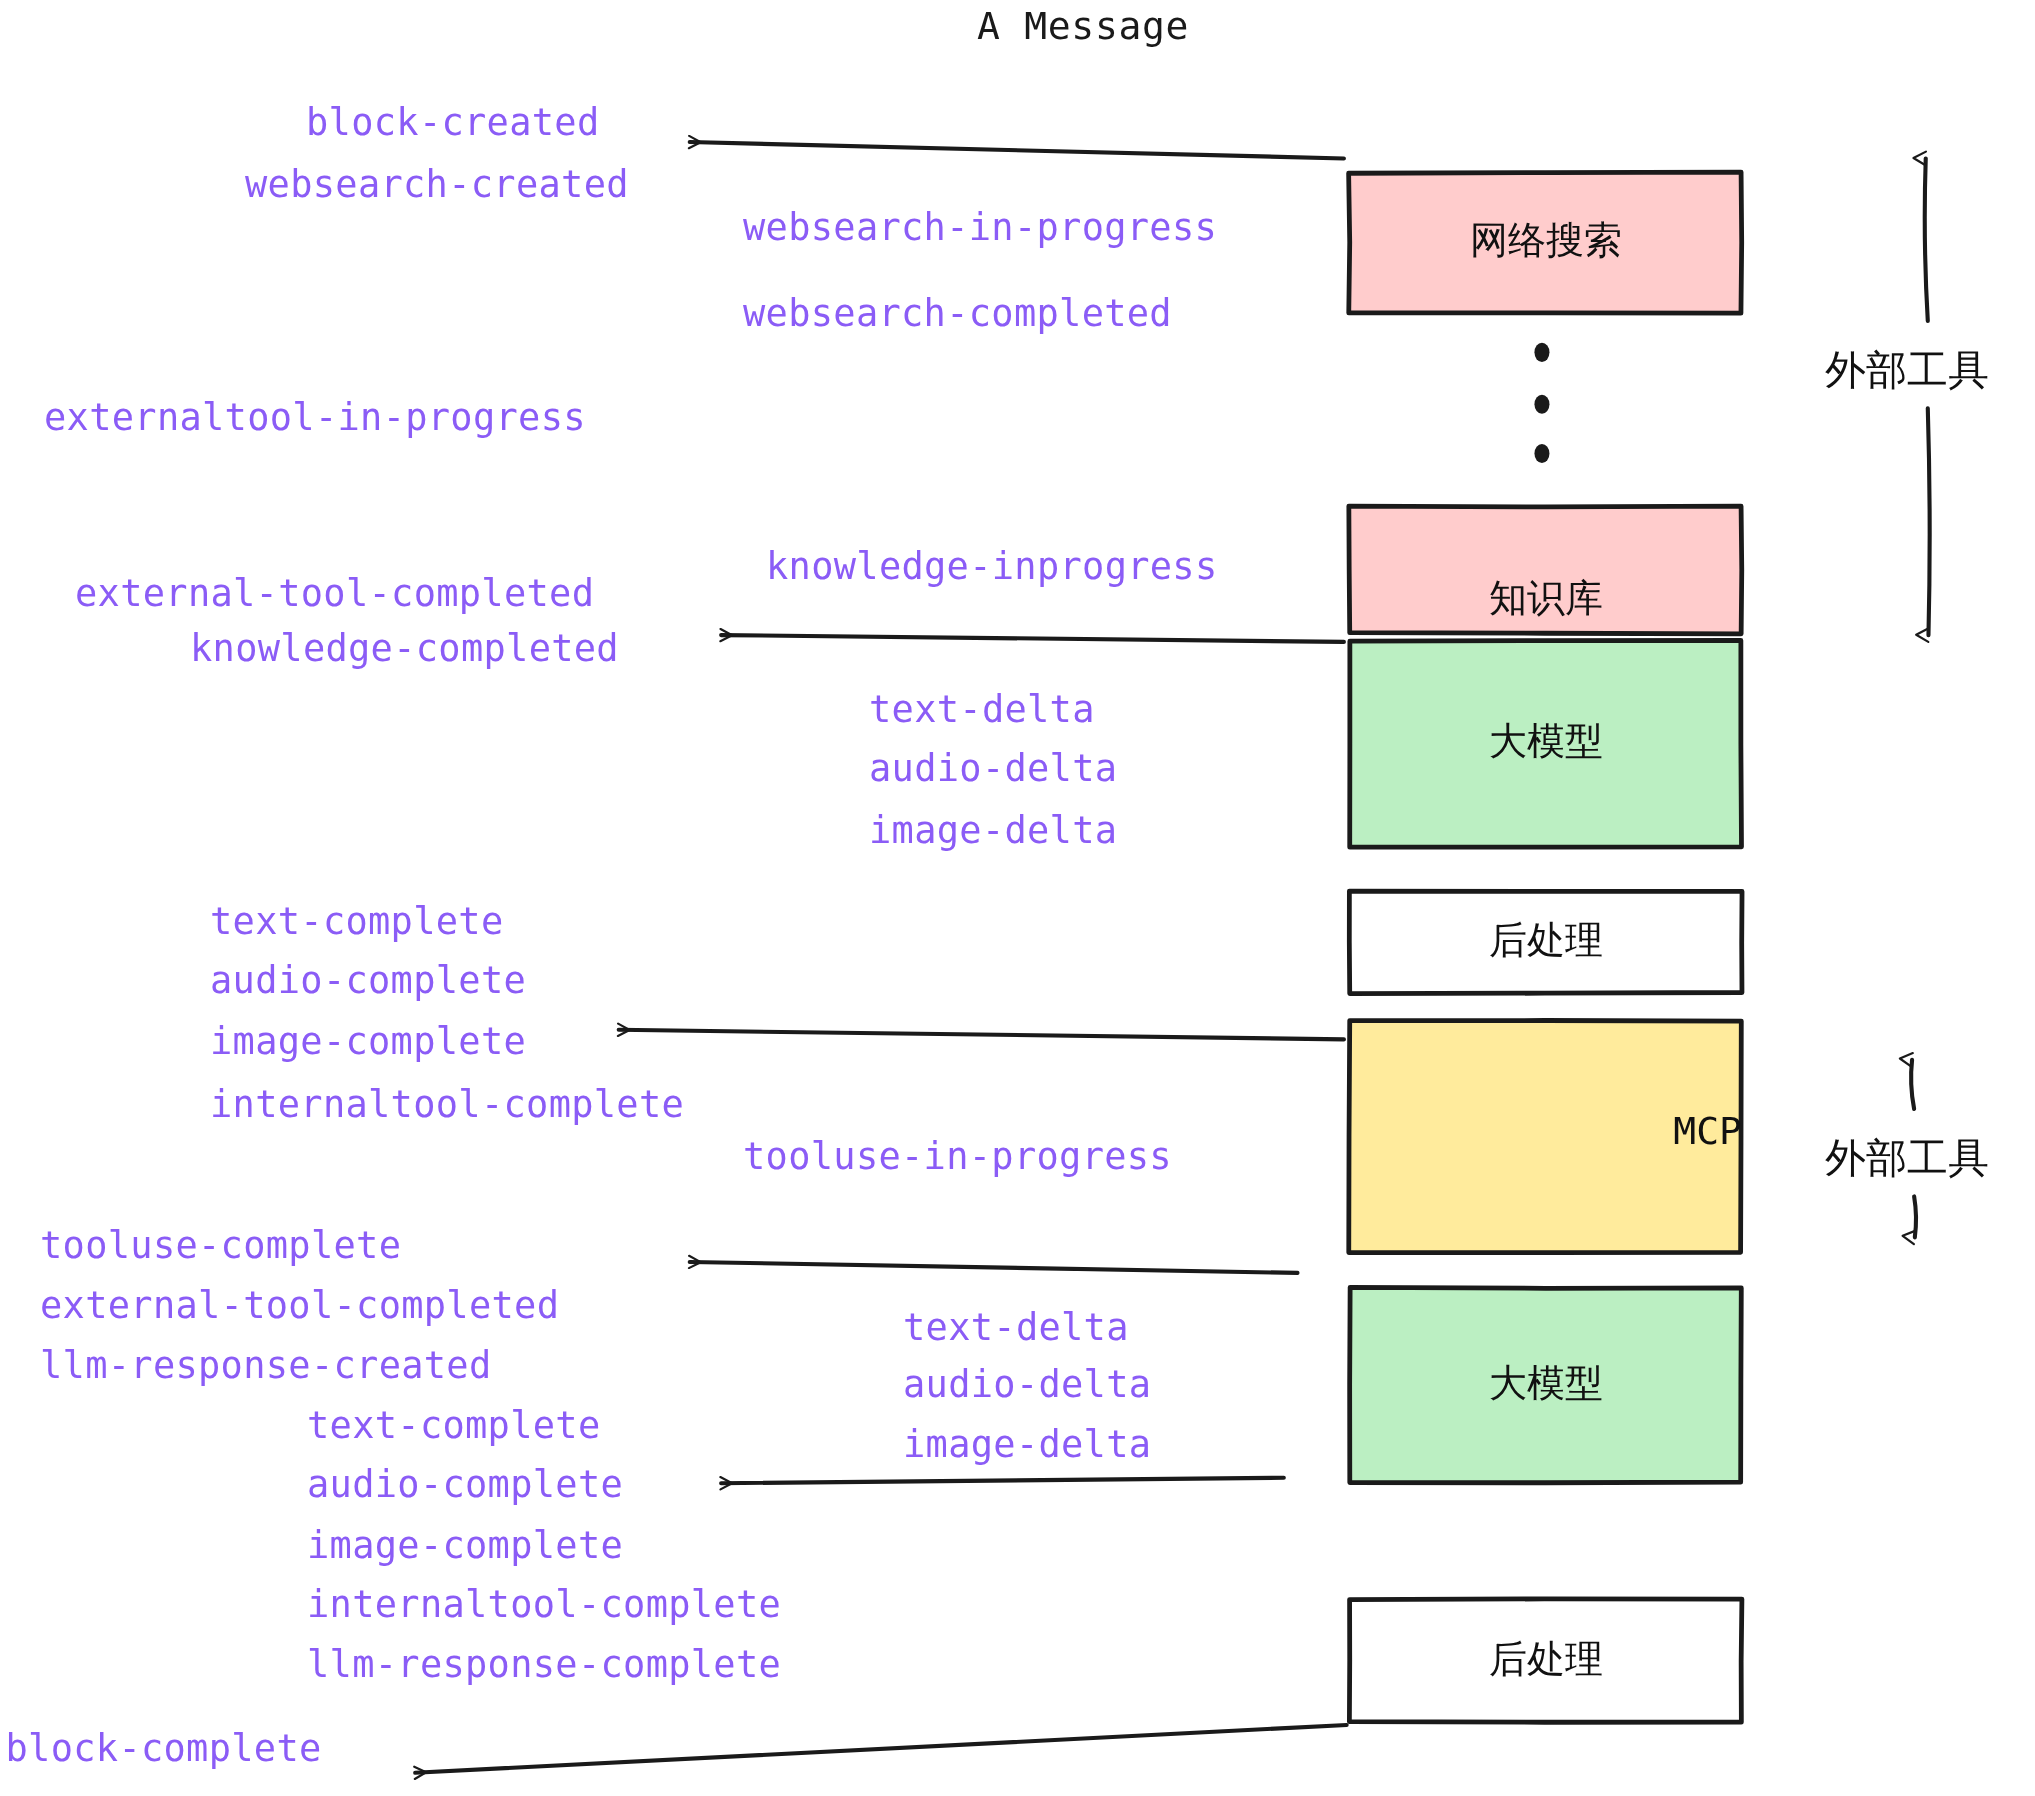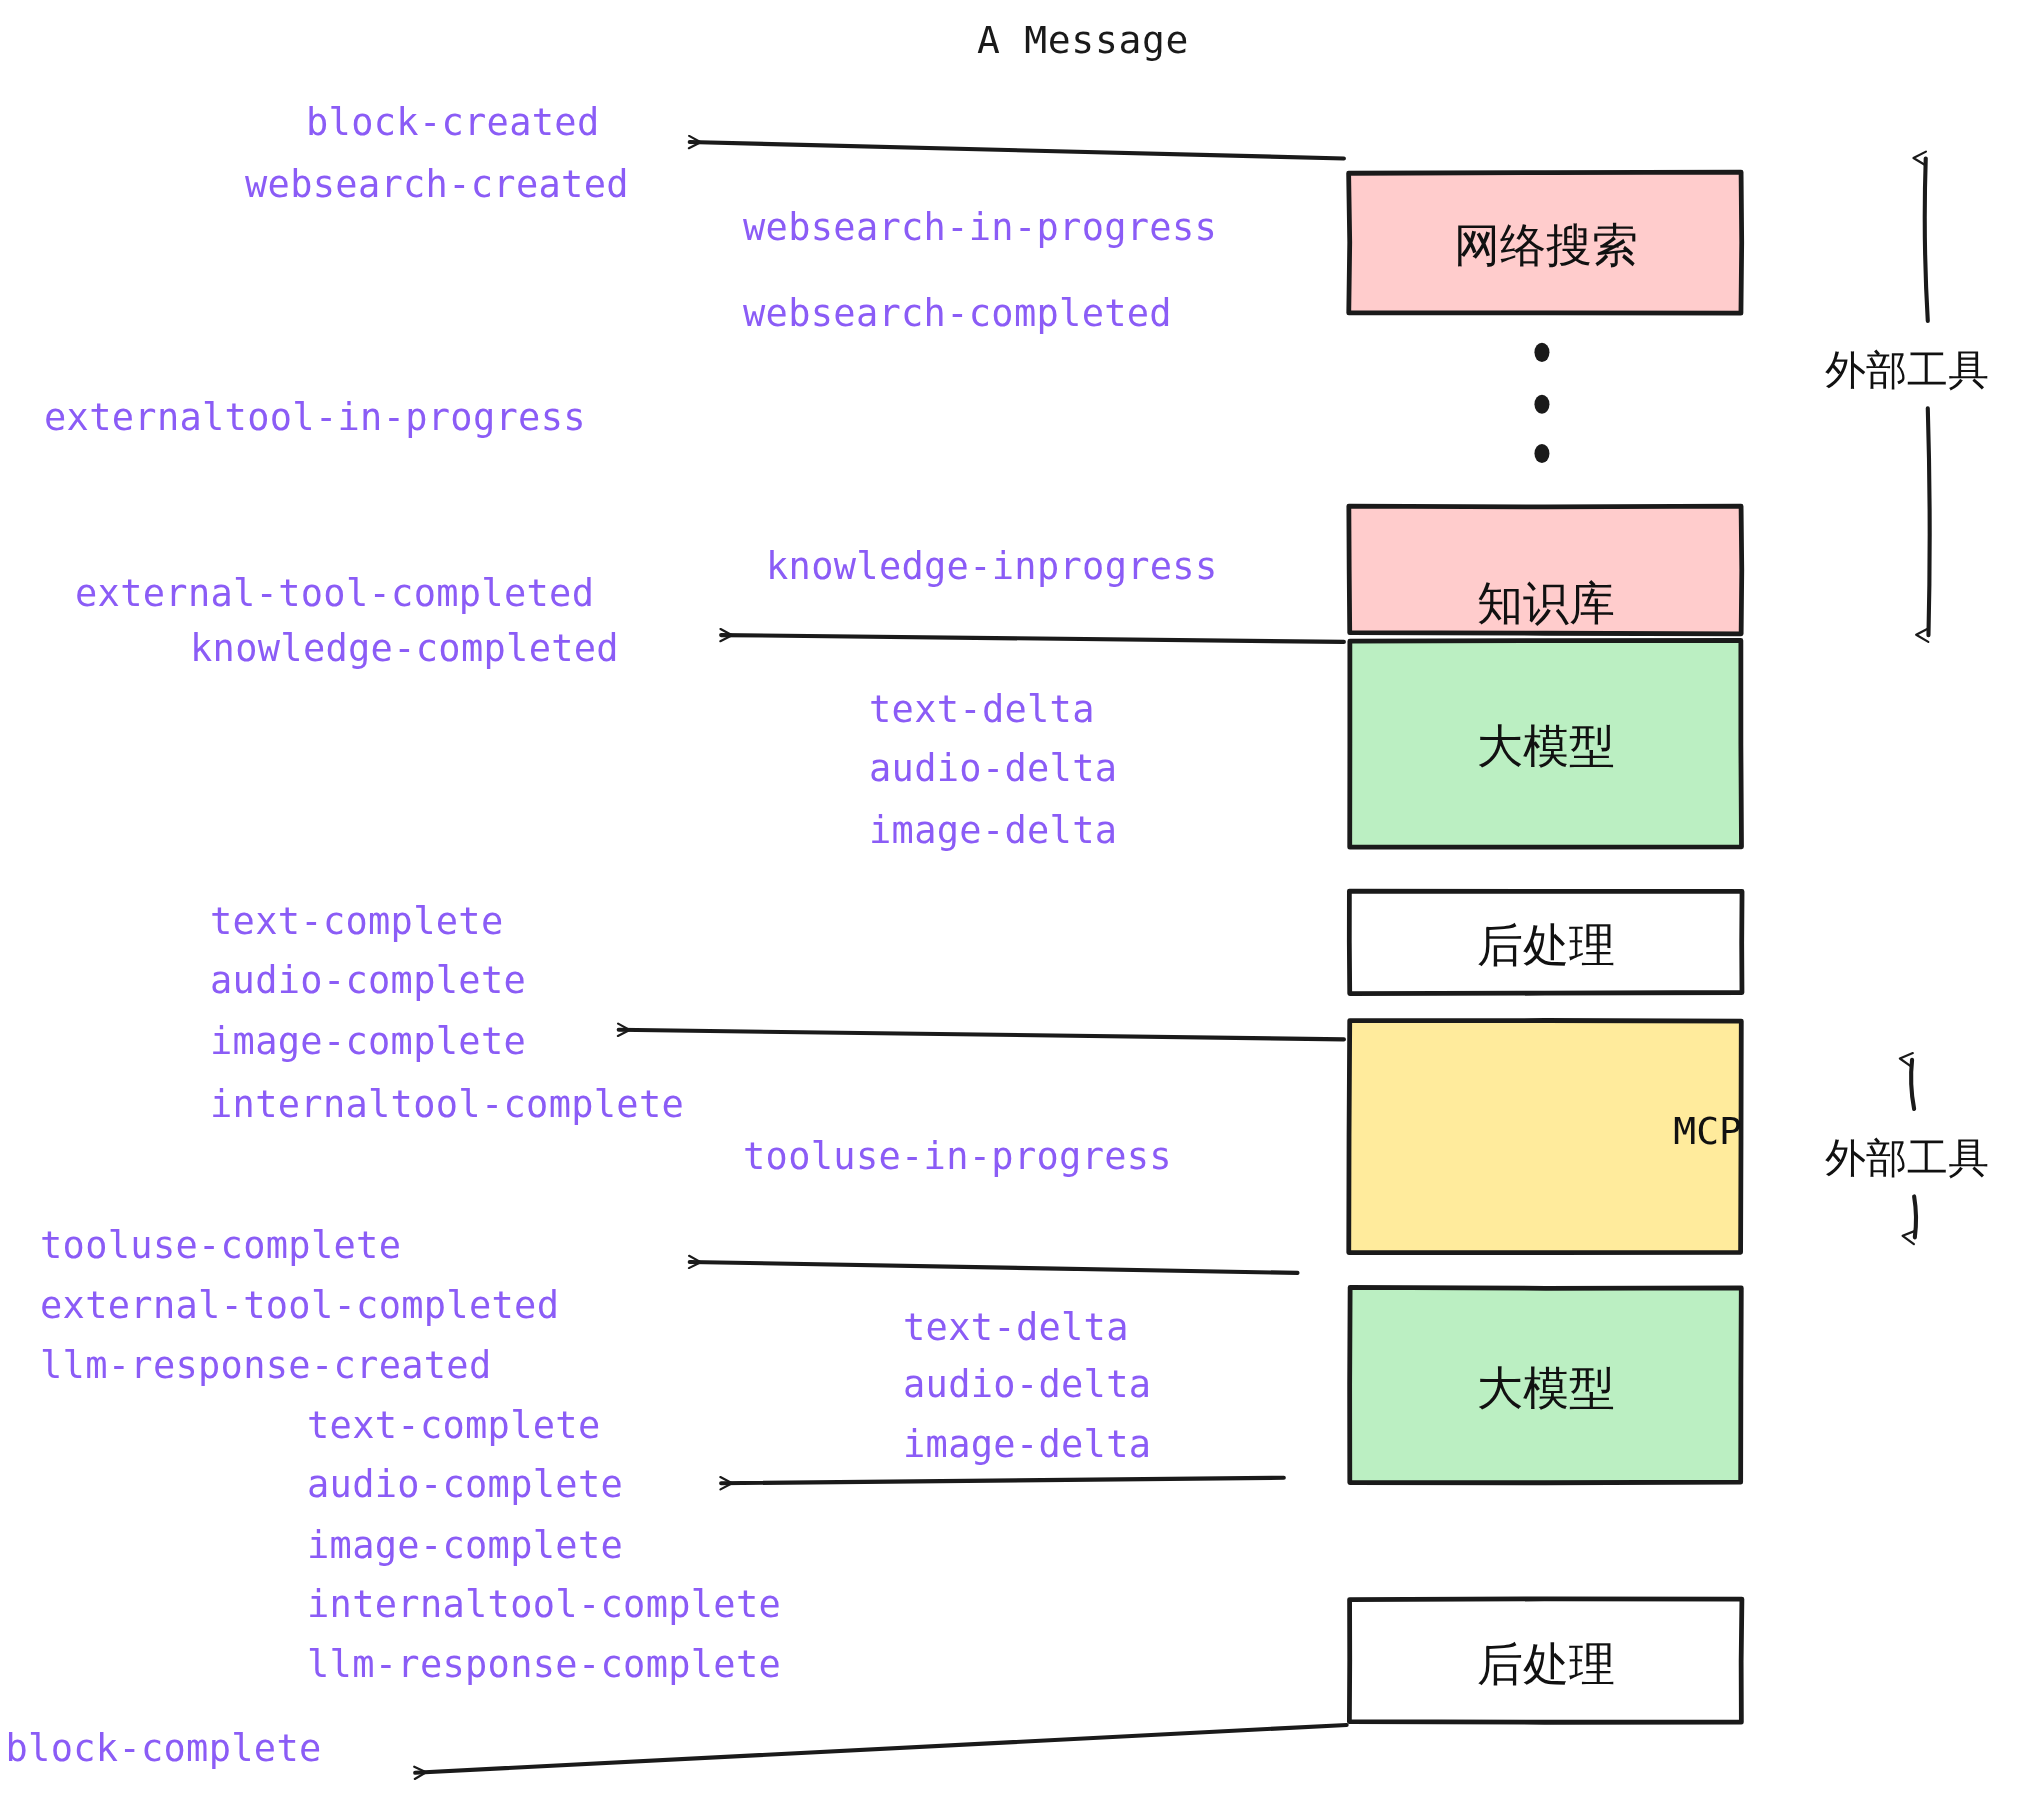--- a/index.html
+++ b/index.html
@@ -19,21 +19,21 @@
     position:absolute;
     font-family:"DejaVu Sans Mono","Liberation Mono",monospace;
     font-size:38px;
     color:#1a1a1a;
     white-space:nowrap;
     letter-spacing:0.7px;
   }
   .boxlabel{
     position:absolute;
     font-family:"DejaVu Sans","Liberation Sans",sans-serif;
-    font-size:46px;
+    font-size:38px;
     color:#111;
     white-space:nowrap;
     text-align:center;
   }
   .sidelabel{
     position:absolute;
     font-family:Liberation Serif, serif;
     font-size:41px;
     color:#111;
     white-space:nowrap;
@@ -41,21 +41,21 @@
   .mcptext{
     font-family:"DejaVu Sans Mono","Liberation Mono",monospace;
     font-size:38px;
   }
 </style>
 </head>
 <body>
 
 <div id="stage">
 
-  <div class="title" id="title-el" style="left: 977px; top: 18px;">A Message</div>
+  <div class="title" id="title-el" style="left: 977px; top: 4px;">A Message</div>
 
   <svg id="canvas" xmlns="http://www.w3.org/2000/svg" viewBox="0 0 2980 2630" width="2035" height="1796">
     <defs>
       <marker id="ah" markerWidth="22" markerHeight="22" refX="18" refY="11" orient="auto" markerUnits="userSpaceOnUse">
         <path d="M19,2 L2,11 L19,20" fill="none" stroke="#1A1A1A" stroke-width="3.2" stroke-linecap="round" stroke-linejoin="round"></path>
       </marker>
       <marker id="ahu" markerWidth="26" markerHeight="26" refX="13" refY="21" orient="auto" markerUnits="userSpaceOnUse">
         <path d="M3,21 L13,3 L23,21" fill="none" stroke="#1A1A1A" stroke-width="3.2" stroke-linecap="round" stroke-linejoin="round"></path>
       </marker>
       <marker id="ahd" markerWidth="26" markerHeight="26" refX="13" refY="5" orient="auto" markerUnits="userSpaceOnUse">

